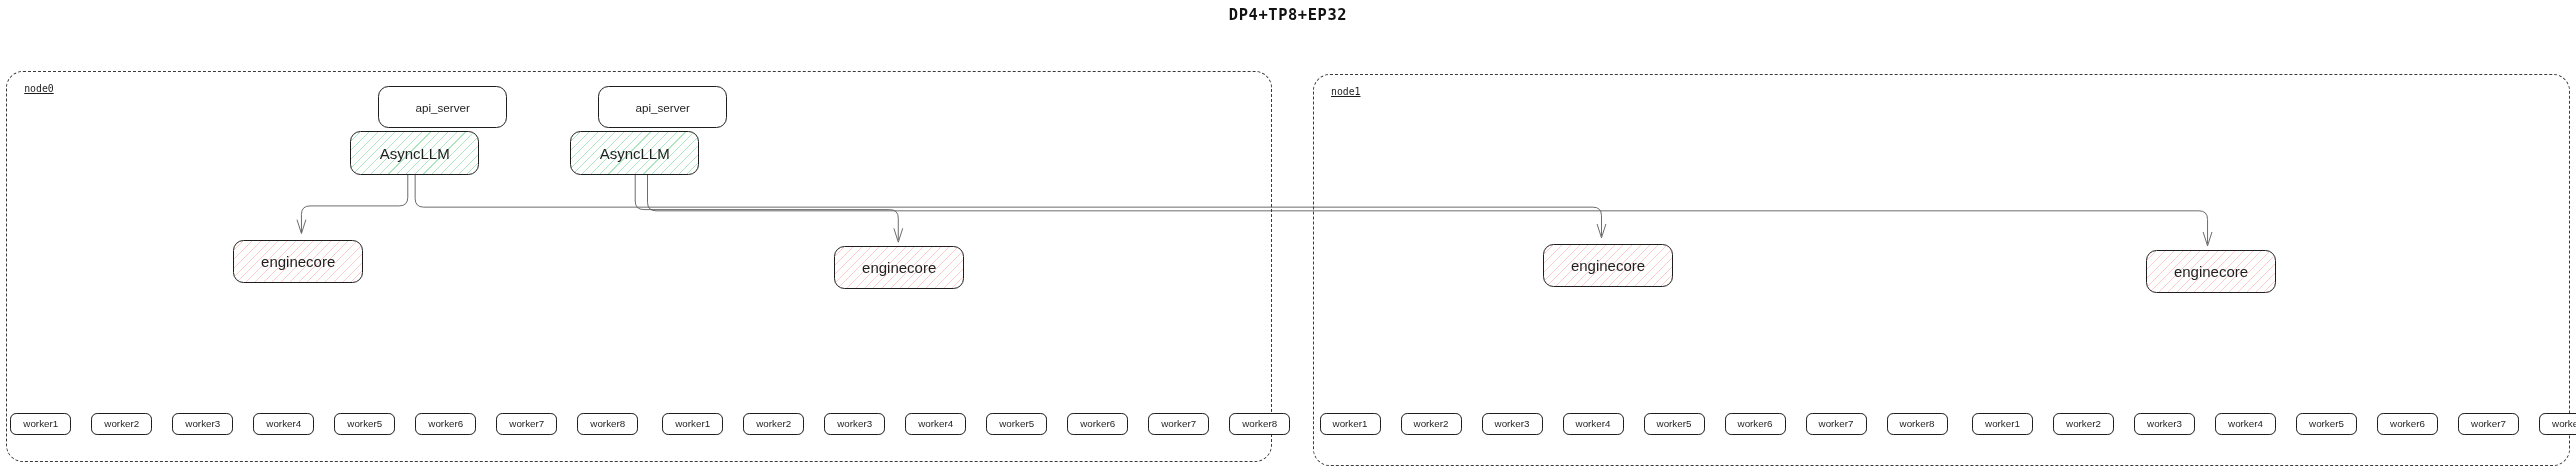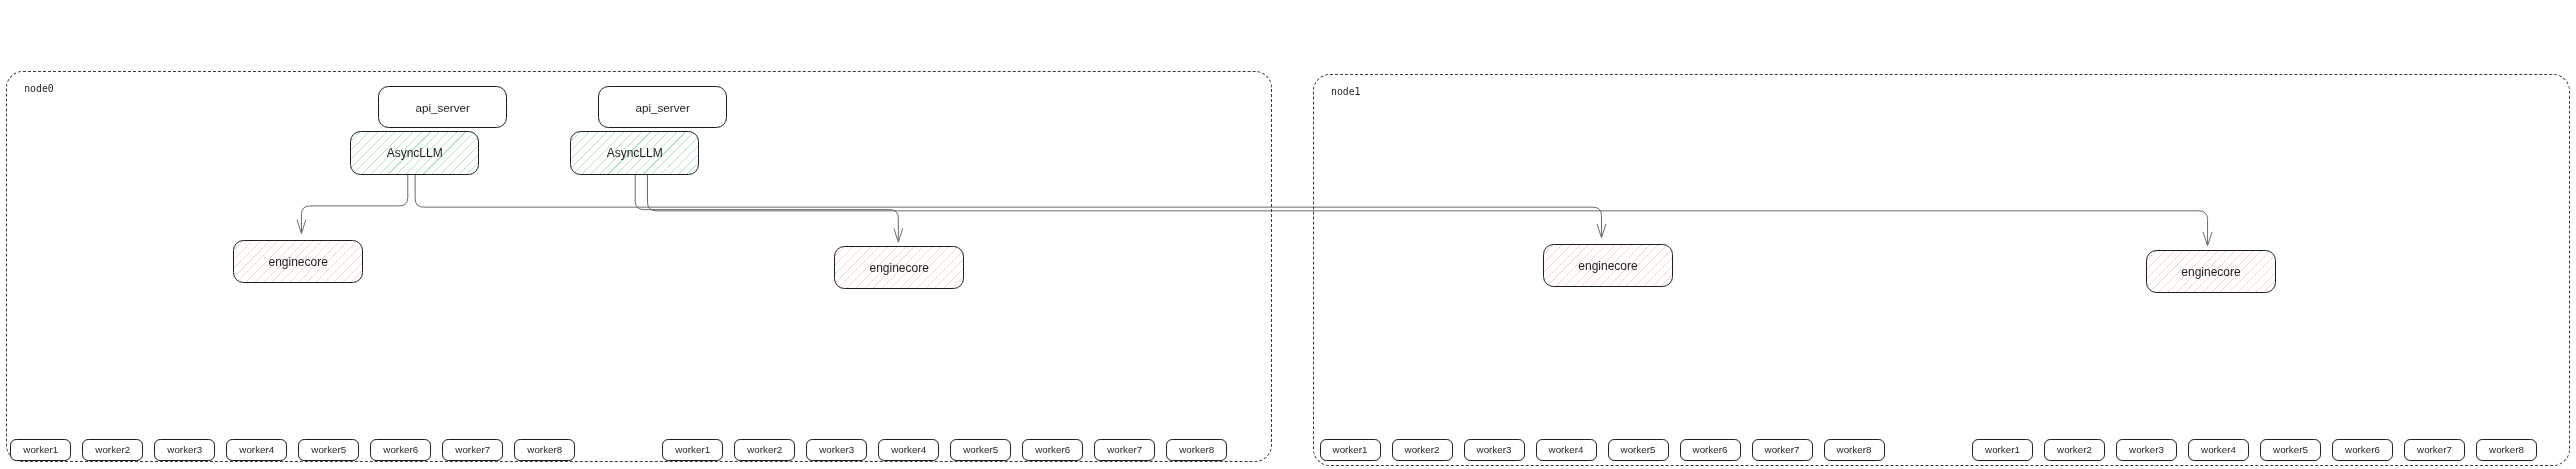--- a/index.html
+++ b/index.html
@@ -19,47 +19,47 @@
   }
   .node{
     position:absolute;
     border:1.2px dashed #3a3a3a;
     border-radius:17px;
     background:transparent;
   }
   .node-label{
     position:absolute;left:17px;top:11px;
     font-family:"DejaVu Sans Mono",monospace;
-    font-size:9.8px;font-weight:500;color:#1e1e1e;
+    font-size:9.8px;font-weight:500;color:#1e1e1e;text-decoration:underline;
   }
   .box{
     position:absolute;
     box-sizing:border-box;
     border:1.4px solid #1e1e1e;
     border-radius:10.5px;
     background:#ffffff;
     display:flex;align-items:center;justify-content:center;
-    font-size:12px;color:#1e1e1e;
+    font-size:15px;color:#1e1e1e;
   }
   .api{height:42px;width:129px;font-size:11.7px;margin-left:28px;}
   .llm{
     height:44px;width:129px;
     background-image:repeating-linear-gradient(135deg,
       rgba(76,200,110,0.45) 0px, rgba(76,200,110,0.45) 0.8px,
       transparent 0.8px, transparent 6.2px);
   }
   .engine{
     height:43px;width:130px;
     background-image:repeating-linear-gradient(135deg,
       rgba(255,125,114,0.38) 0px, rgba(255,125,114,0.38) 0.7px,
       transparent 0.7px, transparent 6.2px);
   }
   .worker-row{
     position:absolute;
-    display:flex;gap:11px;margin-top:26px;
+    display:flex;gap:20px;
   }
   .worker{
     position:relative;
     box-sizing:border-box;
     width:61px;height:21.5px;
     border:1.2px solid #1e1e1e;
     border-radius:6.2px;
     background:#fff;
     display:flex;align-items:center;justify-content:center;
     font-size:9.8px;color:#1e1e1e;
@@ -74,20 +74,21 @@
     stroke:#5f5f5f;
     stroke-width:1.5;
     stroke-linecap:round;
     stroke-linejoin:round;
   }
 </style>
 </head>
 <body>
 
 <div class="canvas">
+  <div class="title">DP4+TP8+EP32</div>
 
   <svg class="wires" viewBox="0 0 4188 763">
       <path d="M662,283 V321 Q662,335 648,335 H503 Q489,335 489,349 V377"></path>
       <path d="M482,358 L489,380 L496,358"></path>
       <path d="M674,283 V323 Q674,337 688,337 H2590 Q2604,337 2604,351 V383"></path>
       <path d="M2597,365 L2604,387 L2611,365"></path>
       <path d="M1032,283 V327 Q1032,341 1046,341 H1446 Q1460,341 1460,355 V390"></path>
       <path d="M1453,372 L1460,394 L1467,372"></path>
       <path d="M1052,283 V329 Q1052,343 1066,343 H3576 Q3590,343 3590,357 V396"></path>
       <path d="M3583,378 L3590,400 L3597,378"></path>

